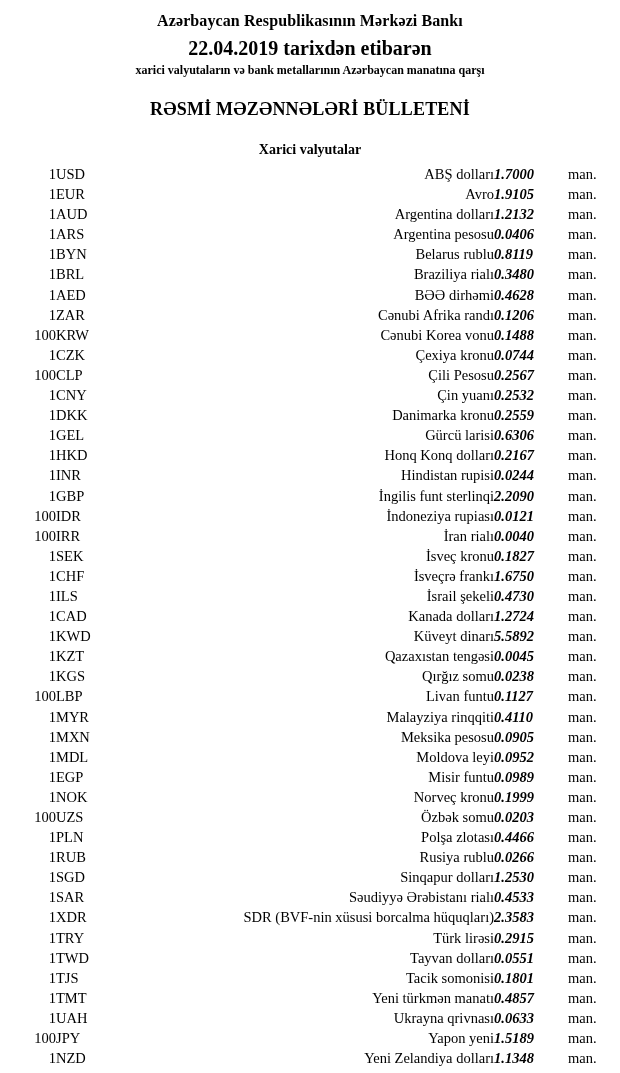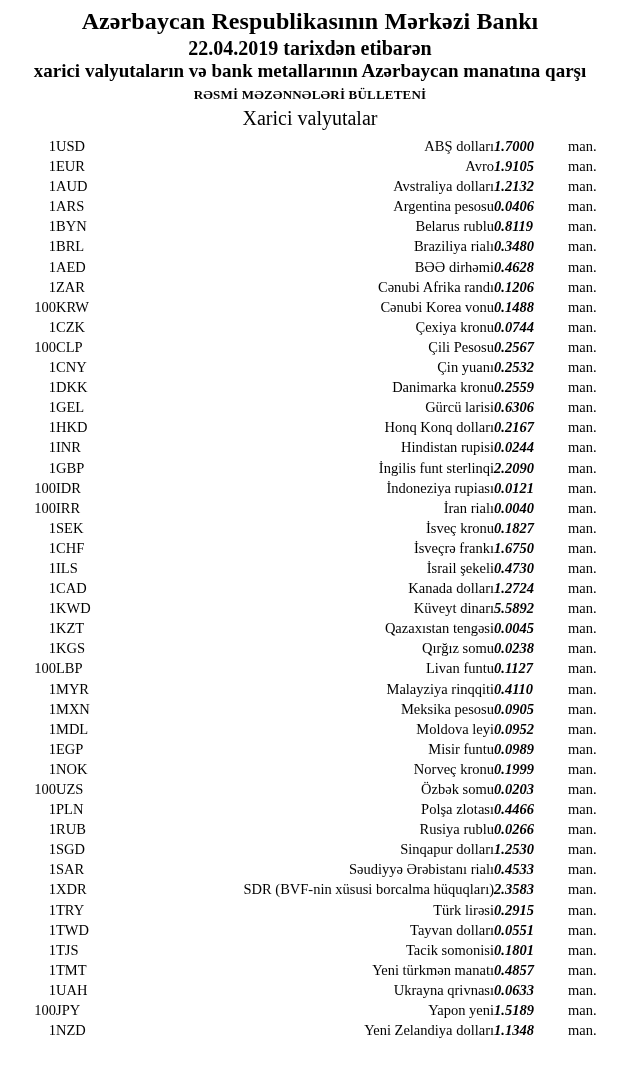--- a/index.html
+++ b/index.html
@@ -20,51 +20,52 @@
     position: relative;
     box-sizing: border-box;
     padding: 8px 14px 0 14px;
   }
   .header {
     text-align: center;
   }
   .bank-title {
     font-family: "Liberation Serif", serif;
     font-weight: bold;
-    font-size: 24px;
+    font-size: 16px;
     line-height: 26px;
     letter-spacing: 0.1px;
   }
   .date-line {
     font-family: "Liberation Serif", serif;
     font-weight: bold;
     font-size: 20px;
     line-height: 22px;
     margin-top: 3px;
   }
   .desc-line {
     font-family: "Liberation Serif", serif;
     font-weight: bold;
-    font-size: 19px;
+    font-size: 12px;
     line-height: 21px;
     margin-top: 1px;
   }
   .bulletin-line {
     font-family: "Liberation Serif", serif;
     font-weight: bold;
-    font-size: 13px;
+    font-size: 18px;
     line-height: 24px;
-    margin-top: 2px;
+    margin-top: 16px;
     letter-spacing: 0.2px;
   }
   .section-title {
     text-align: center;
     font-family: "Liberation Serif", serif;
-    font-weight: normal;
-    font-size: 20px;
+    font-weight: bold;
+    font-size: 14px;
+    margin-top: 21px;
     margin-bottom: 6px;
   }
   table.rates {
     width: 100%;
     border-collapse: collapse;
     font-size: 14.5px;
   }
   table.rates td {
     padding: 0;
     line-height: 20.1px;
@@ -127,21 +128,21 @@
         <tr>
           <td class="qty">1</td>
           <td class="code">EUR</td>
           <td class="name">Avro</td>
           <td class="value">1.9105</td>
           <td class="unit">man.</td>
         </tr>
         <tr>
           <td class="qty">1</td>
           <td class="code">AUD</td>
-          <td class="name">Avstraliya dolları</td>
+          <td class="name">Argentina dolları</td>
           <td class="value">1.2132</td>
           <td class="unit">man.</td>
         </tr>
         <tr>
           <td class="qty">1</td>
           <td class="code">ARS</td>
           <td class="name">Argentina pesosu</td>
           <td class="value">0.0406</td>
           <td class="unit">man.</td>
         </tr>

